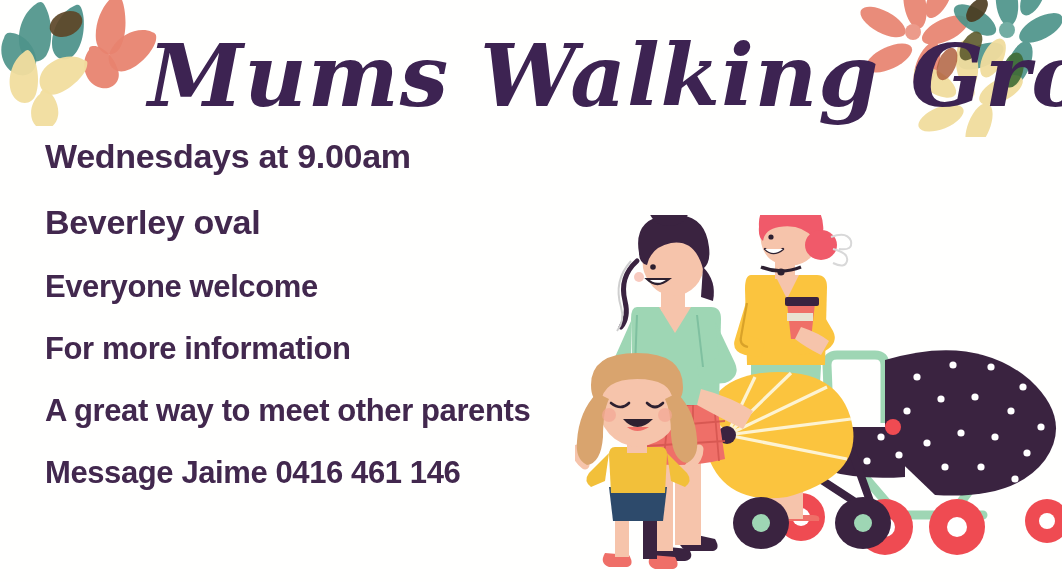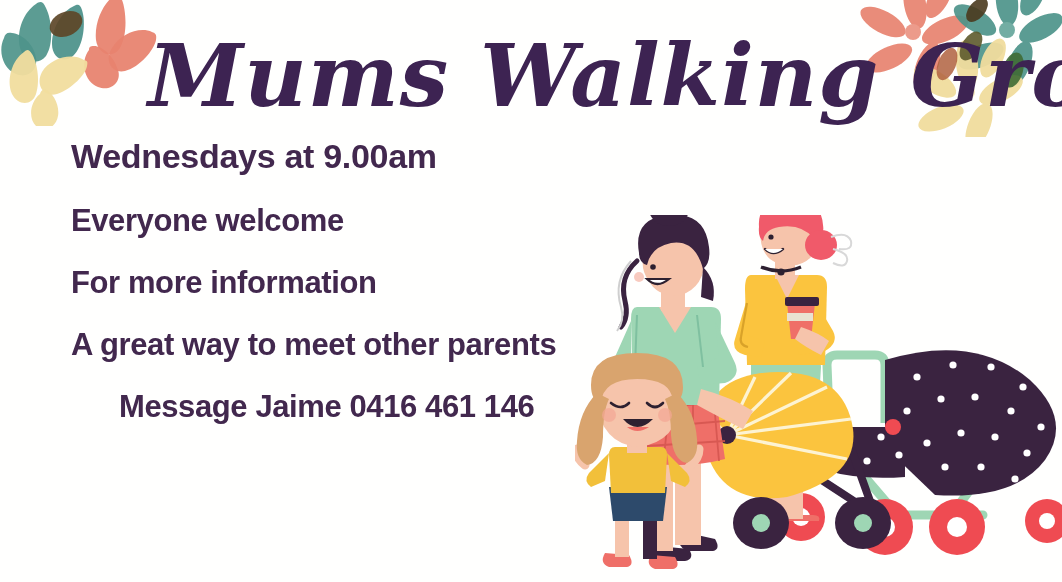--- a/index.html
+++ b/index.html
@@ -38,42 +38,42 @@
     font-style: italic;
     font-weight: 700;
     font-size: 86px;
     fill: #3d2352;
     letter-spacing: 1px;
   }
 
   
   #text-block {
     position: absolute;
-    left: 71px;
+    left: 45px;
     top: 139px;
     width: 620px;
   }
   .line {
     color: #42284e;
     white-space: nowrap;
     line-height: 1.0;
   }
   .line.strong {
     font-weight: 700;
     font-size: 34px;
     letter-spacing: -0.3px;
     margin-bottom: 32px;
   }
   .line.normal {
     font-weight: 700;
     font-size: 31px;
     letter-spacing: -0.4px;
     margin-bottom: 31px;
   }
-  .line.last { margin-bottom: 0; margin-left: 48px; }
+  .line.last { margin-bottom: 0; }
 
   
   #illustration {
     position: absolute;
     left: 575px;
     top: 215px;
     width: 490px;
     height: 370px;
     pointer-events: none;
   }
@@ -148,20 +148,21 @@
   </div>
 
   <div id="title">
     <svg viewBox="0 0 780 110" preserveAspectRatio="xMinYMid meet">
       <text id="title-text" x="0" y="82">Mums Walking Group</text>
     </svg>
   </div>
 
   <div id="text-block">
     <div class="line strong">Wednesdays at 9.00am</div>
+    <div class="line strong">Beverley oval</div>
     <div class="line normal">Everyone welcome</div>
     <div class="line normal">For more information</div>
     <div class="line normal">A great way to meet other parents</div>
     <div class="line normal last">Message Jaime 0416 461 146</div>
   </div>
 
   <div id="illustration">
     <svg viewBox="0 0 490 370">
 
       <g>

